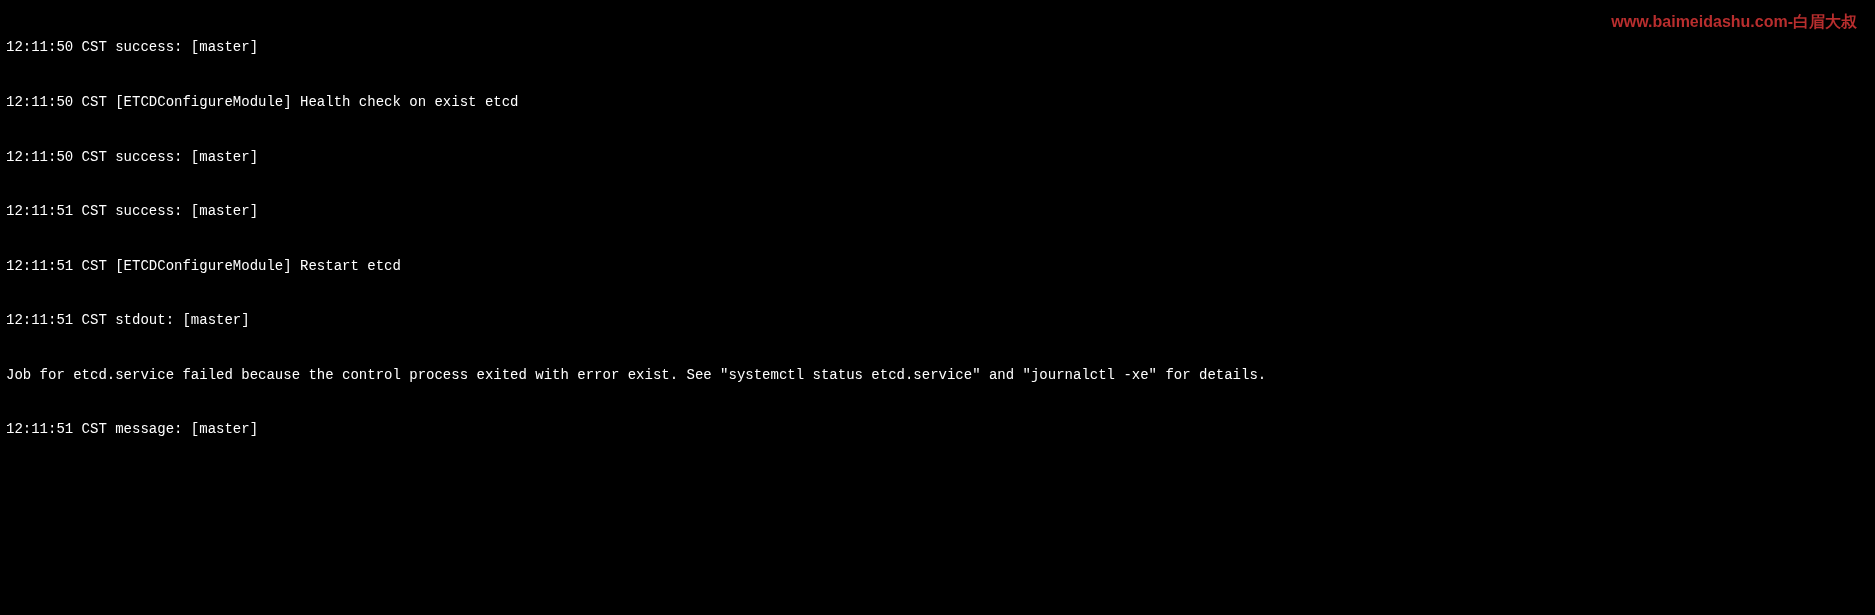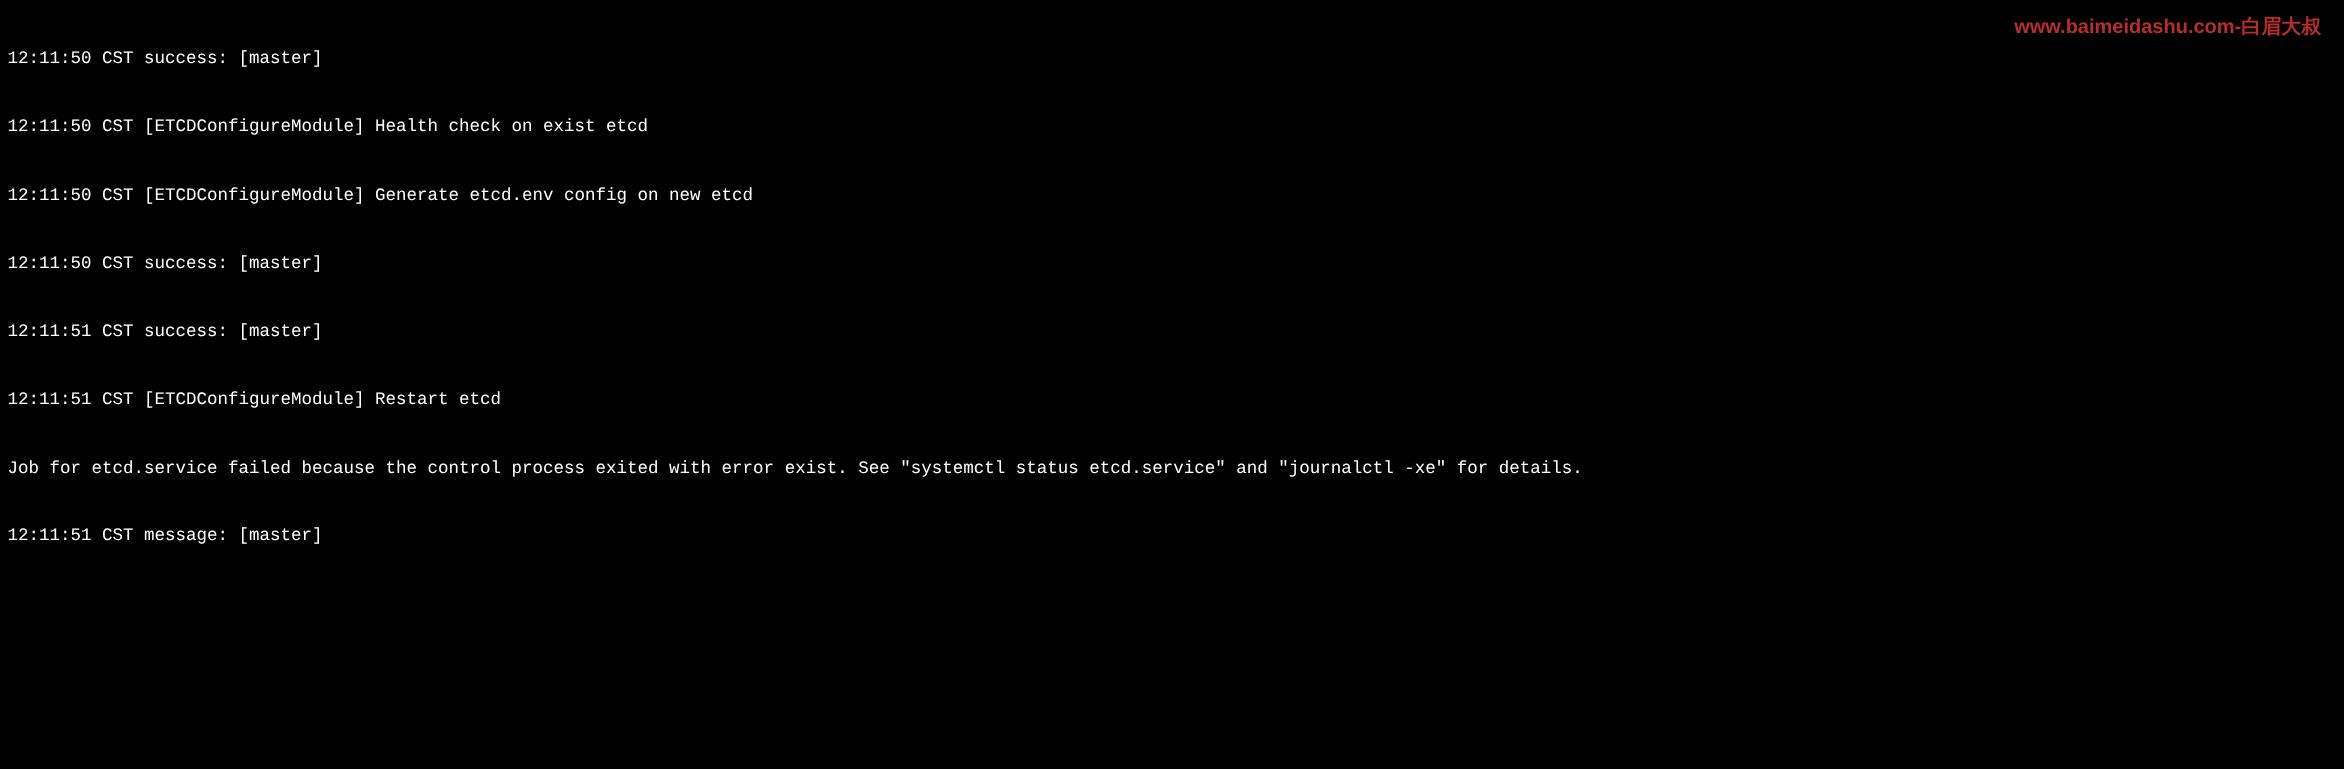--- a/index.html
+++ b/index.html
@@ -39,24 +39,24 @@
     }
   </style>
 </head>
 <body>
 
 <div class="watermark">www.baimeidashu.com-白眉大叔</div>
 
 <div class="terminal-content">
   <span class="line">12:11:50 CST success: [master]</span>
   <span class="line">12:11:50 CST [ETCDConfigureModule] Health check on exist etcd</span>
-  <span class="line">12:11:50 CST [ETCDConfigureModule] Generate etcd.env config on new etcd</span>
   <span class="line">12:11:50 CST success: [master]</span>
   <span class="line">12:11:51 CST success: [master]</span>
   <span class="line">12:11:51 CST [ETCDConfigureModule] Restart etcd</span>
+  <span class="line">12:11:51 CST stdout: [master]</span>
   <span class="line">Job for etcd.service failed because the control process exited with error exist. See "systemctl status etcd.service" and "journalctl -xe" for details.</span>
   <span class="line">12:11:51 CST message: [master]</span>
   
   
   
   
   
   
   
   

